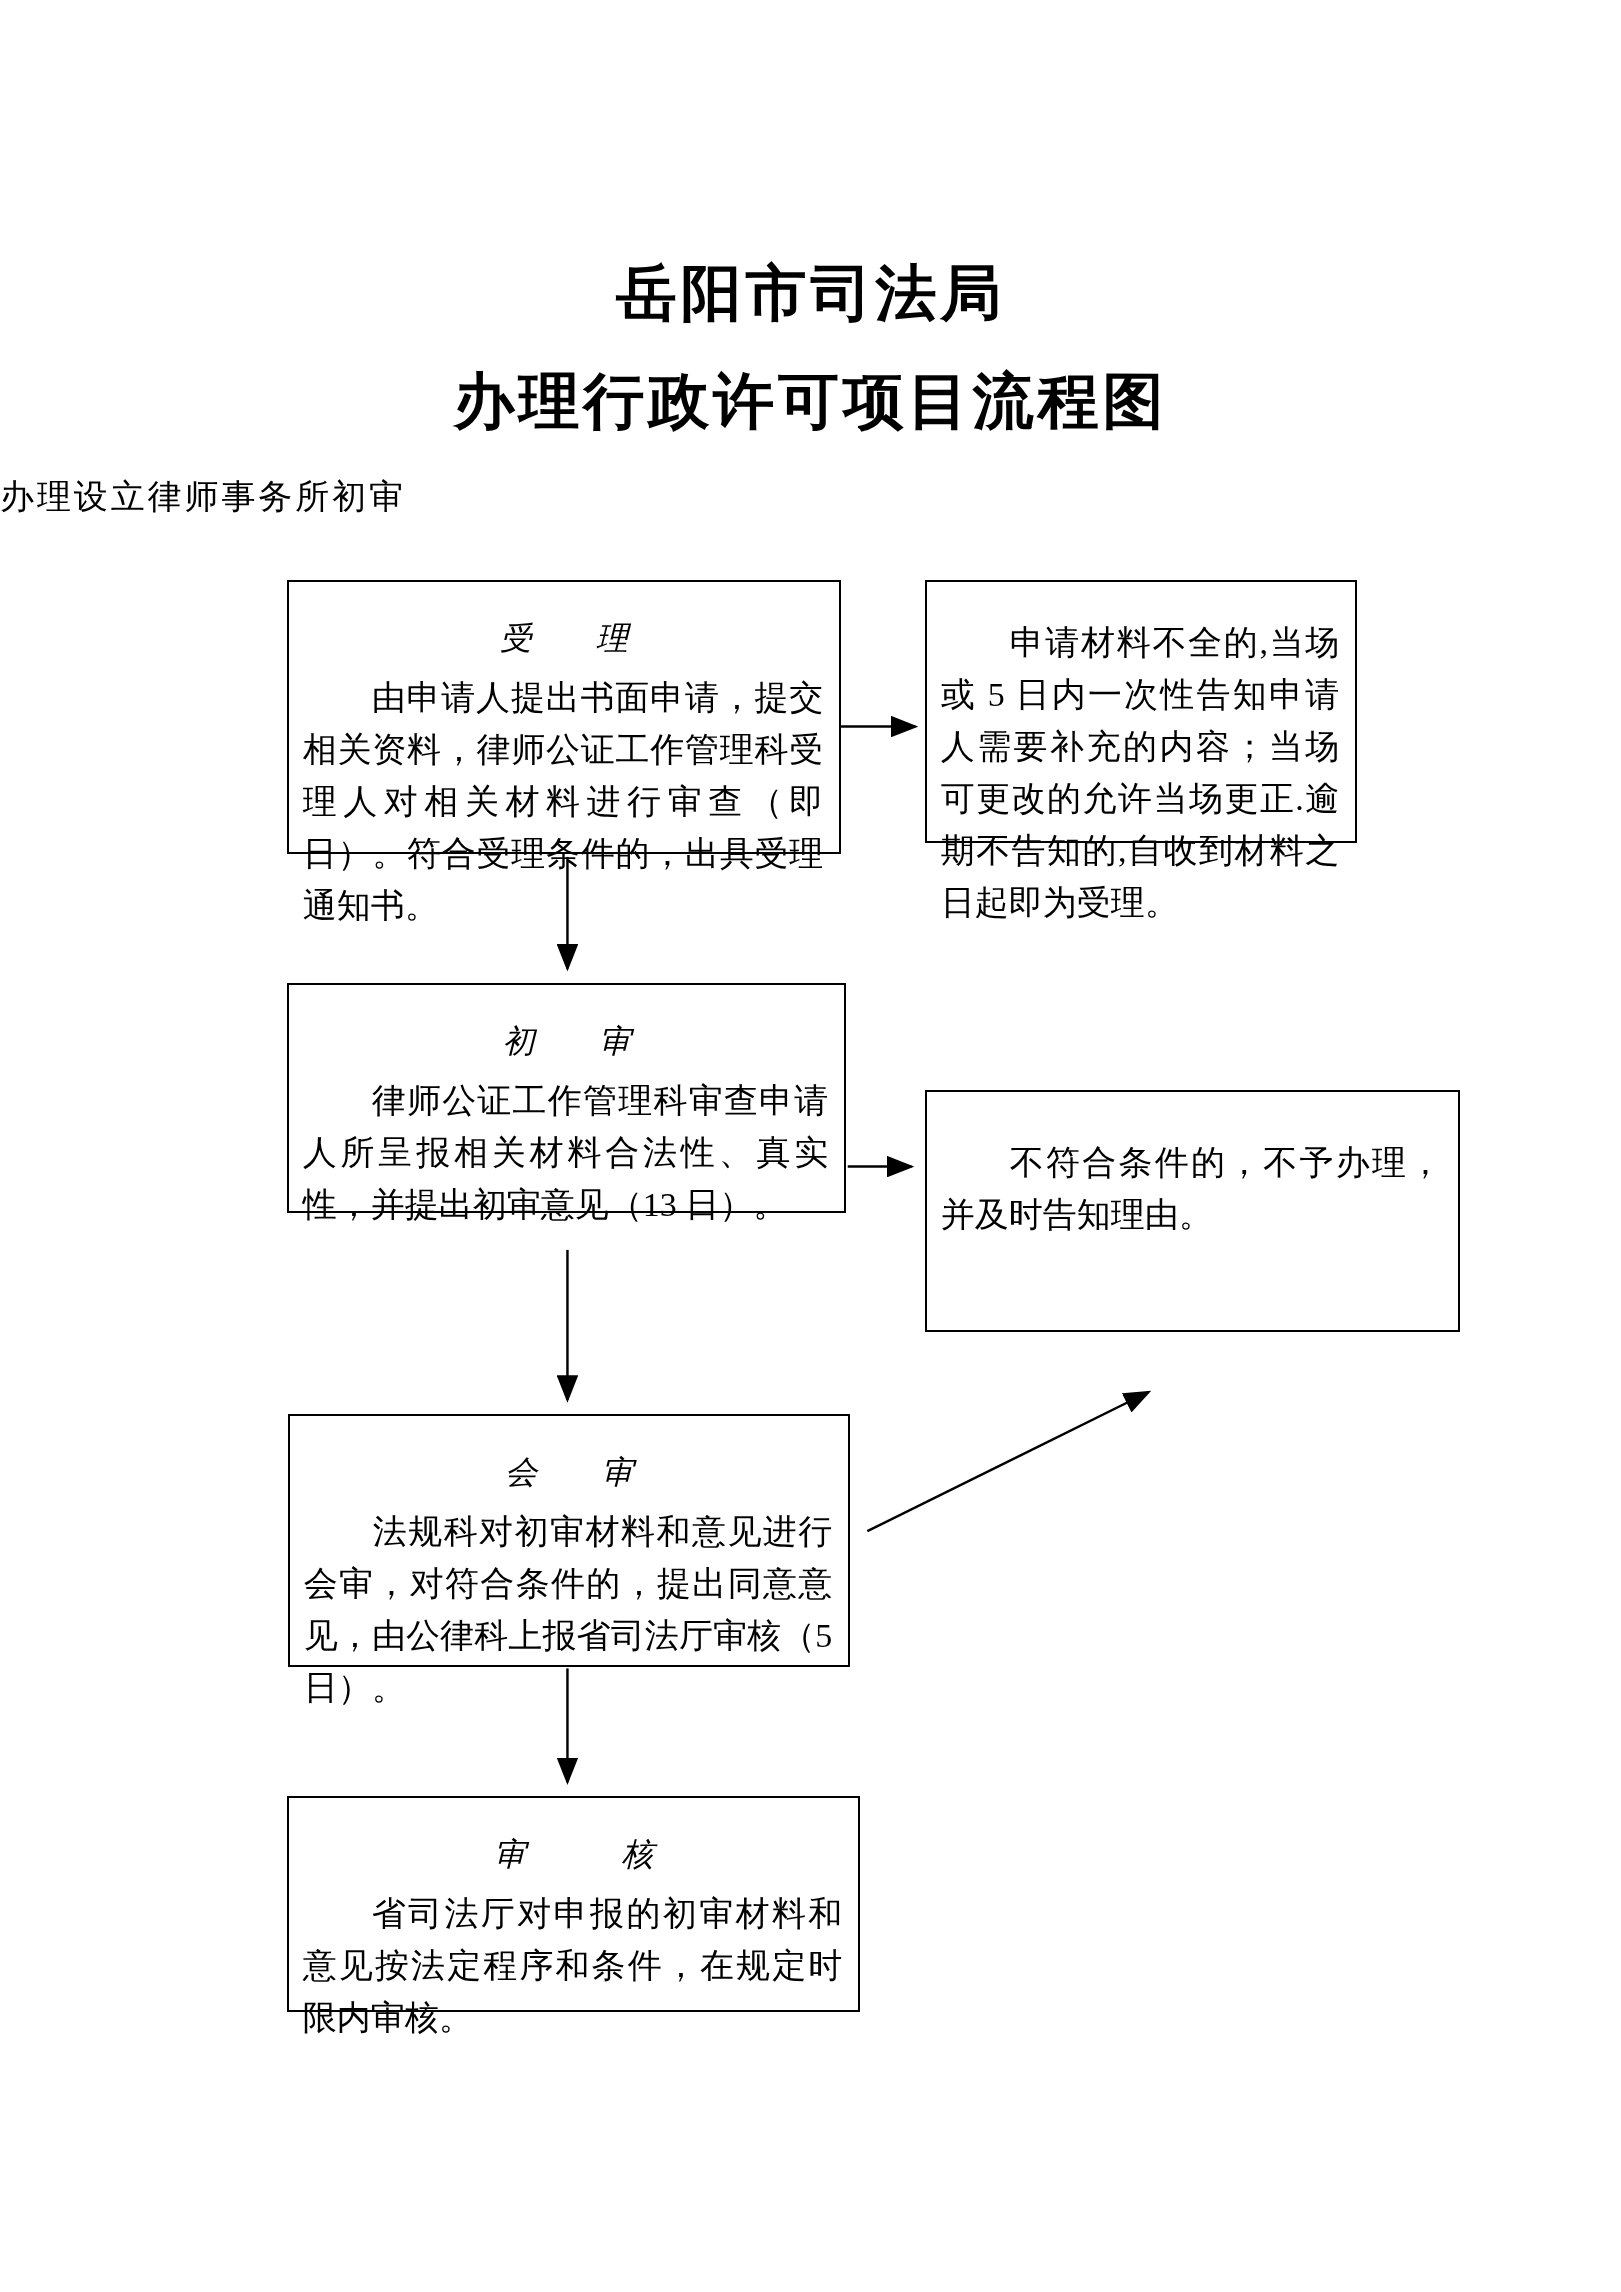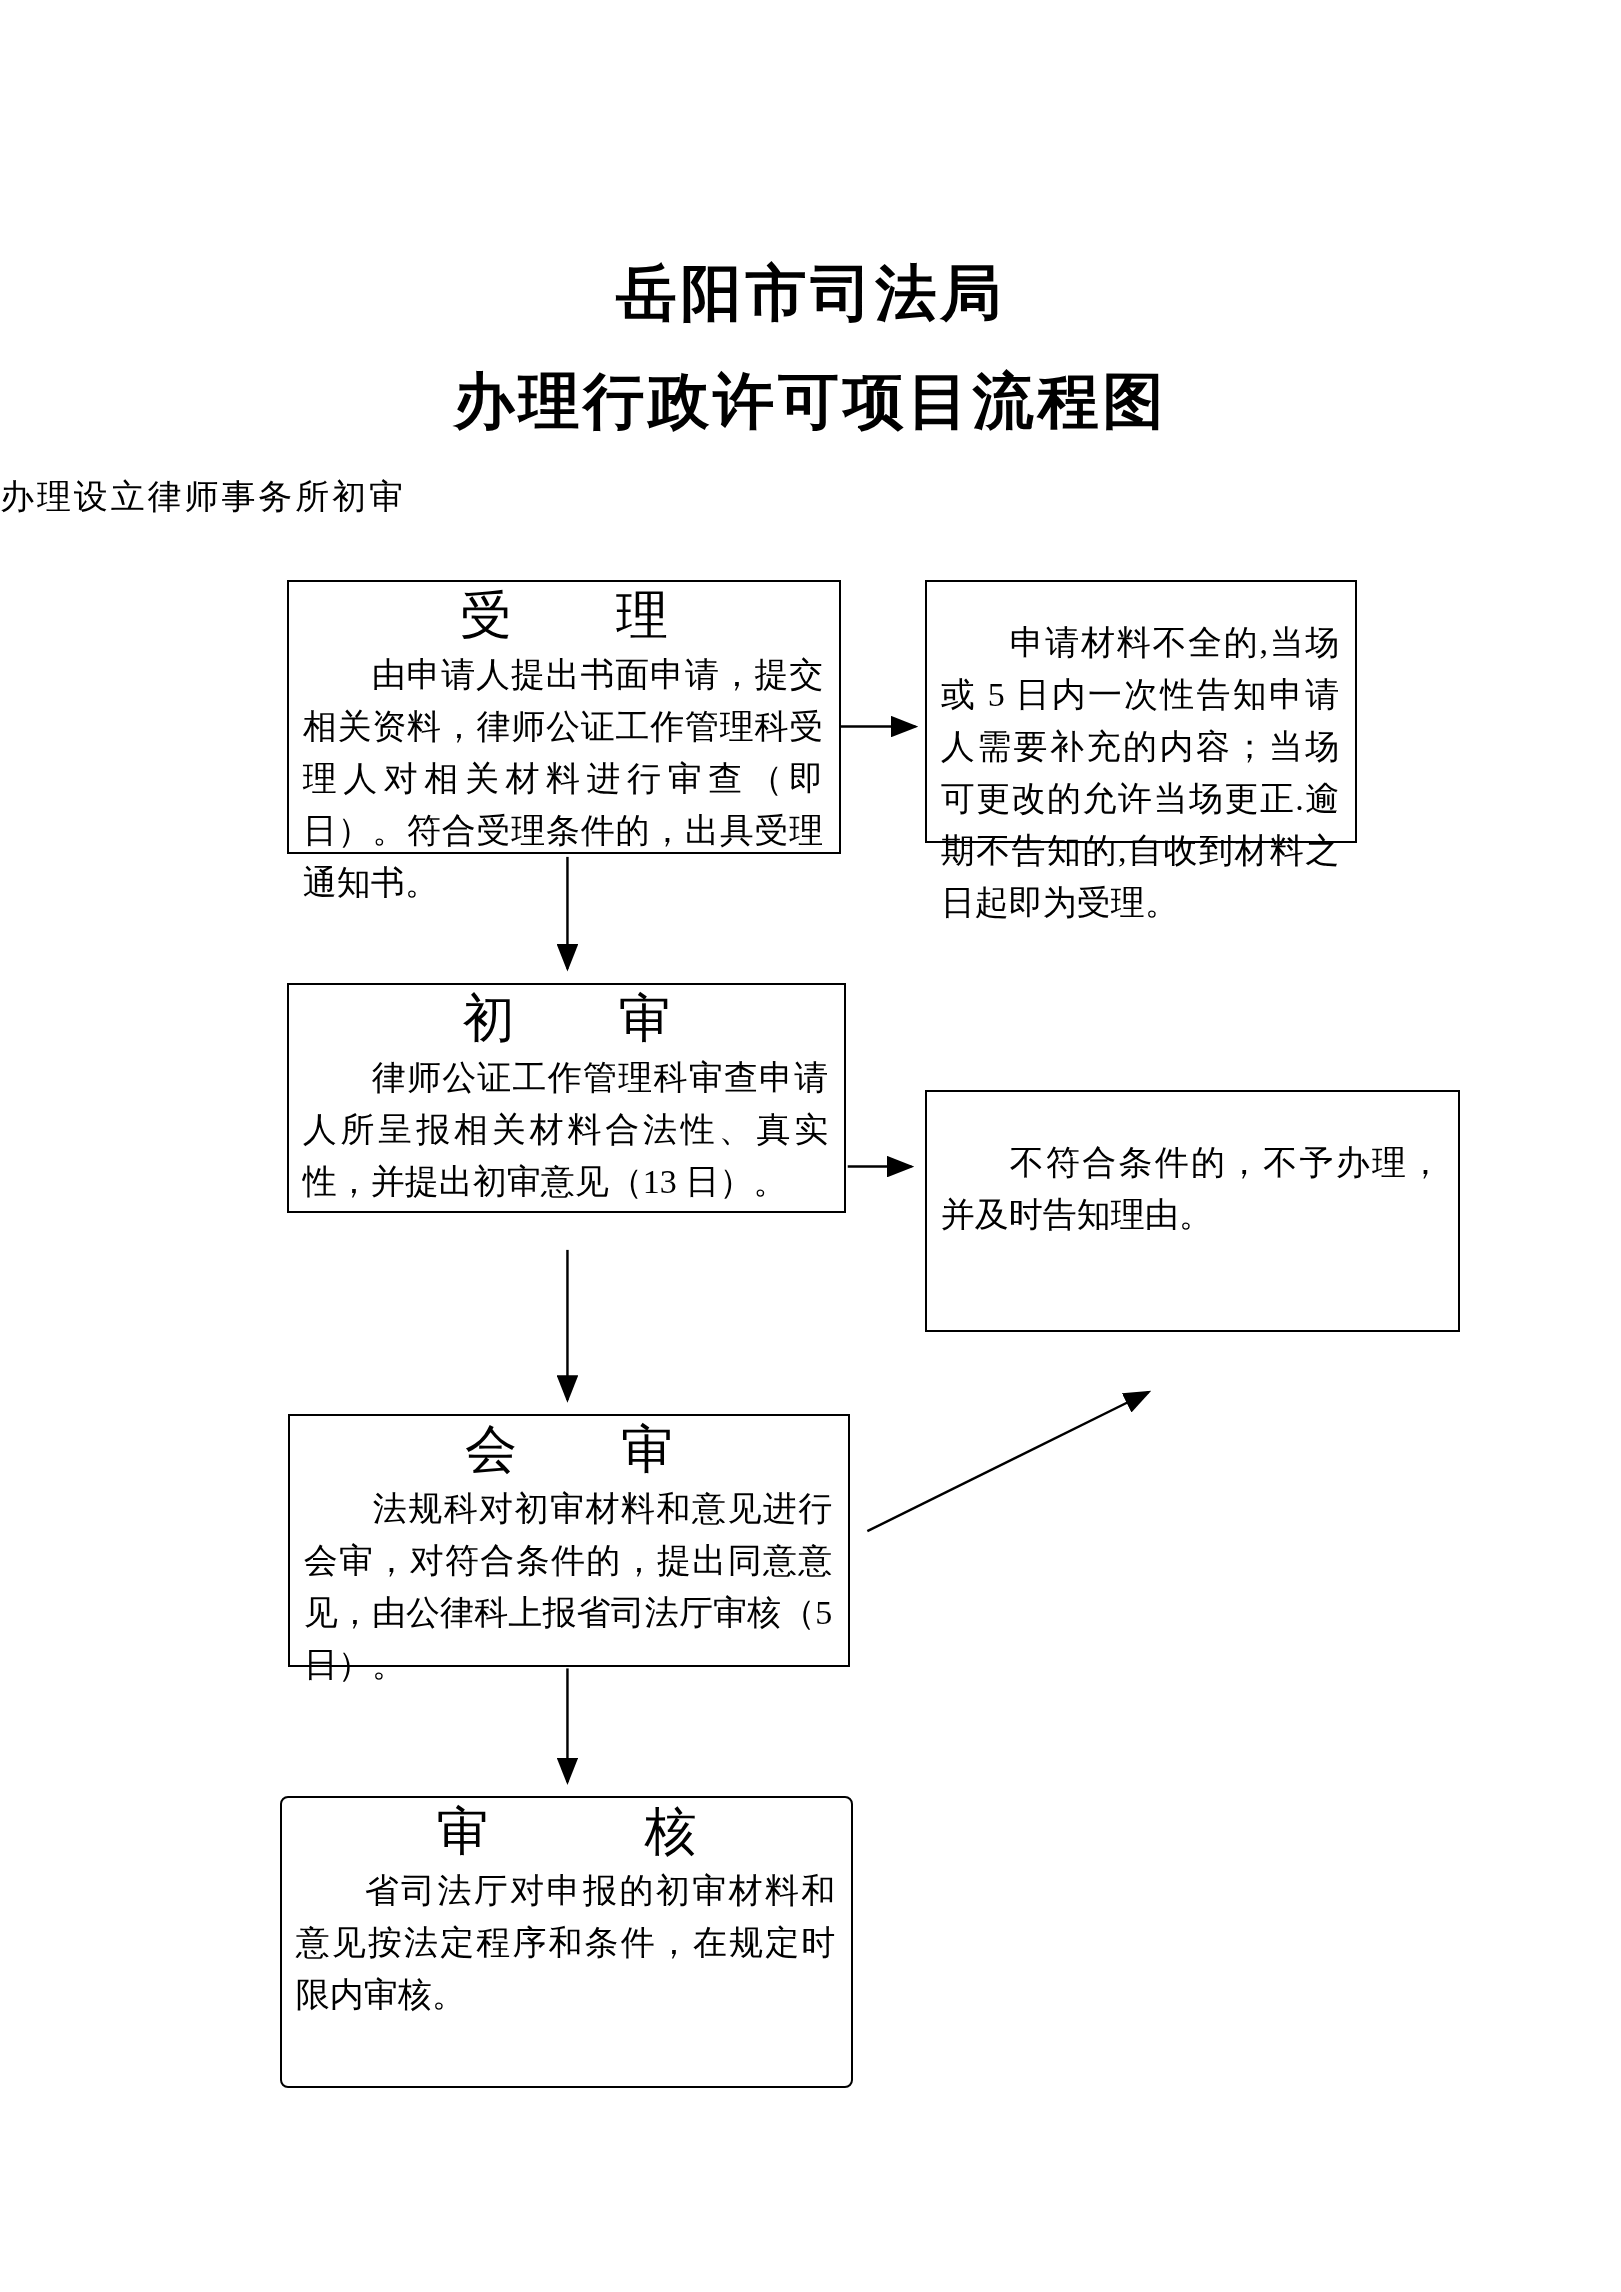--- a/index.html
+++ b/index.html
@@ -38,24 +38,25 @@
     letter-spacing: 2.9px;
     white-space: nowrap;
   }
   .fbox {
     position: absolute;
     border: 2px solid #000000;
     background: #ffffff;
     box-sizing: border-box;
   }
   .btitle {
-    margin-top: 8px;
+    margin-top: 31px;
     text-align: center;
-    font-size: 52px;
+    font-size: 32px;
     line-height: 51px;
+    font-style: italic;
   }
   .bbody {
     margin: 7.8px 15.7px 0 13.7px;
     font-size: 34px;
     line-height: 52px;
     text-indent: 69px;
     text-align: justify;
     text-justify: inter-ideograph;
   }
   .note .bbody { margin-top: 35px; }
@@ -109,19 +110,19 @@
 
   <div class="fbox note note2" style="left:925px; top:1090px; width:535px; height:242px;">
     <div class="bbody">不符合条件的，不予办理，并及时告知理由。</div>
   </div>
 
   <div class="fbox" style="left:288px; top:1414px; width:562px; height:253px;">
     <div class="btitle">会　　审</div>
     <div class="bbody">法规科对初审材料和意见进行会审，对符合条件的，提出同意意见，由公律科上报省司法厅审核（5 日）。</div>
   </div>
 
-  <div class="fbox" style="left:280px; top:1796px; width:573px; height:292px;border-radius:8px;">
+  <div class="fbox" style="left:287px; top:1796px; width:573px; height:216px;">
     <div class="btitle">审　　　核</div>
     <div class="bbody">省司法厅对申报的初审材料和意见按法定程序和条件，在规定时限内审核。</div>
   </div>
 
 </div>
 
 
 </body></html>

